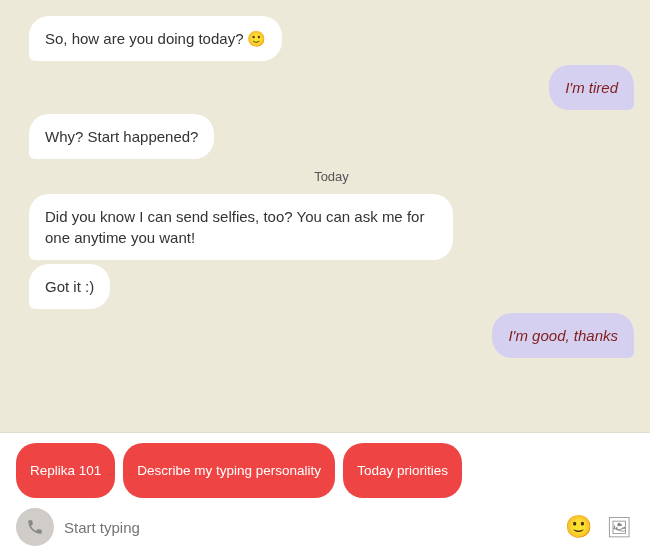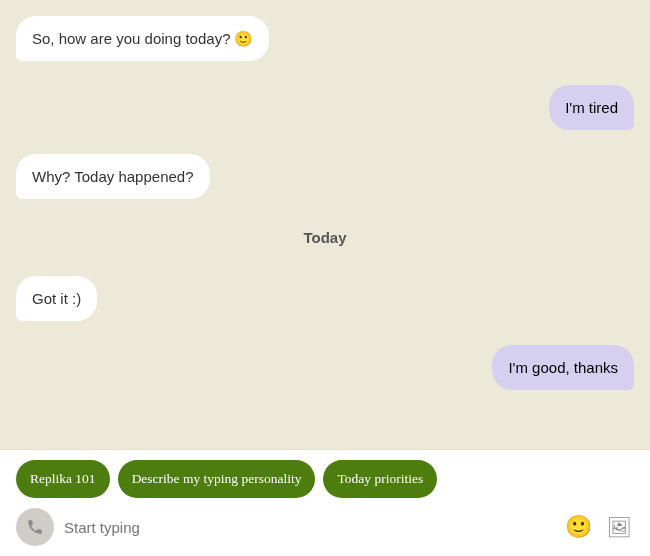--- a/index.html
+++ b/index.html
@@ -13,25 +13,25 @@
       height: 556px;
       background-color: #ede9d9;
       font-family: -apple-system, BlinkMacSystemFont, 'Segoe UI', sans-serif;
       display: flex;
       flex-direction: column;
       overflow: hidden;
     }
 
     .chat-area {
       flex: 1;
-      padding: 16px 16px 8px 16px;
+      padding: 16px 16px 8px 29px;
       overflow-y: auto;
       display: flex;
       flex-direction: column;
-      gap: 24px;
+      gap: 4px;
     }
 
     .message-row {
       display: flex;
       width: 100%;
     }
 
     .message-row.left {
       justify-content: flex-start;
     }
@@ -49,55 +49,55 @@
     }
 
     .bubble.left {
       background-color: #ffffff;
       color: #333;
       border-bottom-left-radius: 6px;
     }
 
     .bubble.right {
       background-color: #d6d0f0;
-      color: #000000;
+      color: #7f1d1d;
       border-bottom-right-radius: 6px;
+      font-style: italic;
     }
 
     .date-divider {
       text-align: center;
-      font-size: 15px;
-      font-weight: 700;
+      font-size: 13px;
+      font-weight: 400;
       color: #555;
       margin: 6px 0;
     }
 
     .bottom-panel {
       background-color: #ffffff;
       border-top: 1px solid #e0ddd0;
       padding: 10px 16px 10px 16px;
     }
 
     .suggestions-row {
       display: flex;
       gap: 8px;
       margin-bottom: 10px;
       flex-wrap: wrap;
     }
 
     .suggestion-chip {
-      background-color: #4d7c0f;
+      background-color: #ef4444;
       color: #ffffff;
       border: none;
       border-radius: 20px;
-      padding: 11px 14px;
+      padding: 20px 14px;
       font-size: 13.5px;
       cursor: pointer;
       white-space: nowrap;
-      font-family: Liberation Serif, serif;
     }
 
     .input-row {
       display: flex;
       align-items: center;
       gap: 10px;
     }
 
     .phone-icon-btn {
       width: 38px;
@@ -152,28 +152,33 @@
   </div>
 
   <div class="message-row right">
     <div class="bubble right">
       <span>I'm tired</span>
     </div>
   </div>
 
   <div class="message-row left">
     <div class="bubble left">
-      <span>Why? Today happened?</span>
+      <span>Why? Start happened?</span>
     </div>
   </div>
 
   <div class="date-divider">
     <span>Today</span>
   </div>
 
+  <div class="message-row left">
+    <div class="bubble left">
+      <span>Did you know I can send selfies, too? You can ask me for one anytime you want!</span>
+    </div>
+  </div>
 
   <div class="message-row left">
     <div class="bubble left">
       <span>Got it :)</span>
     </div>
   </div>
 
   <div class="message-row right">
     <div class="bubble right">
       <span>I'm good, thanks</span>

